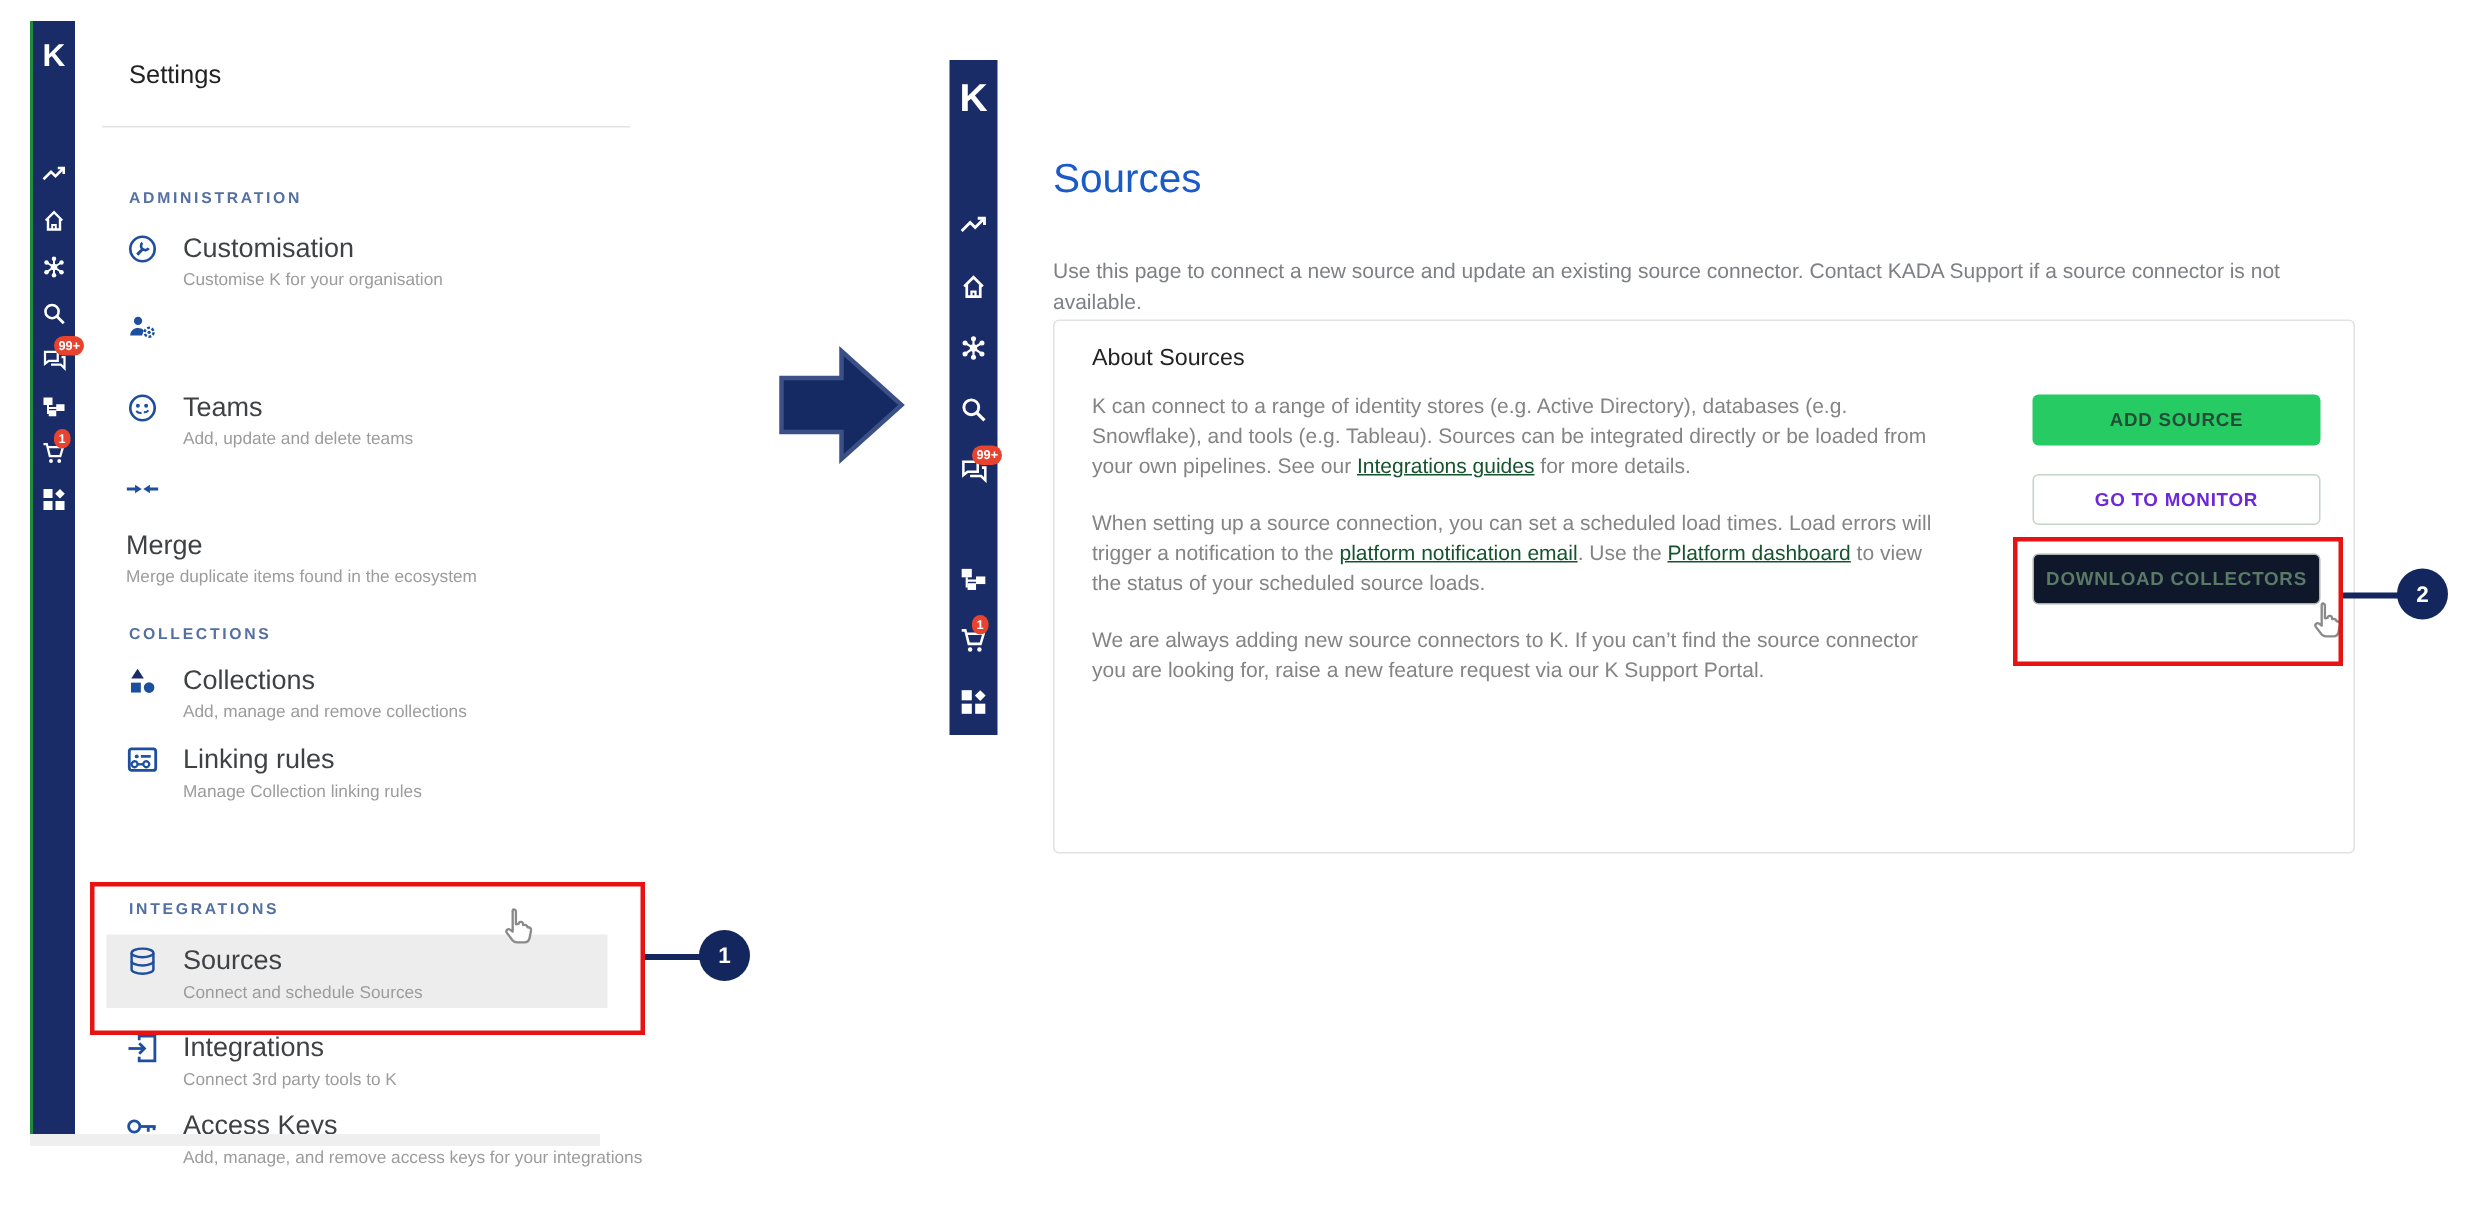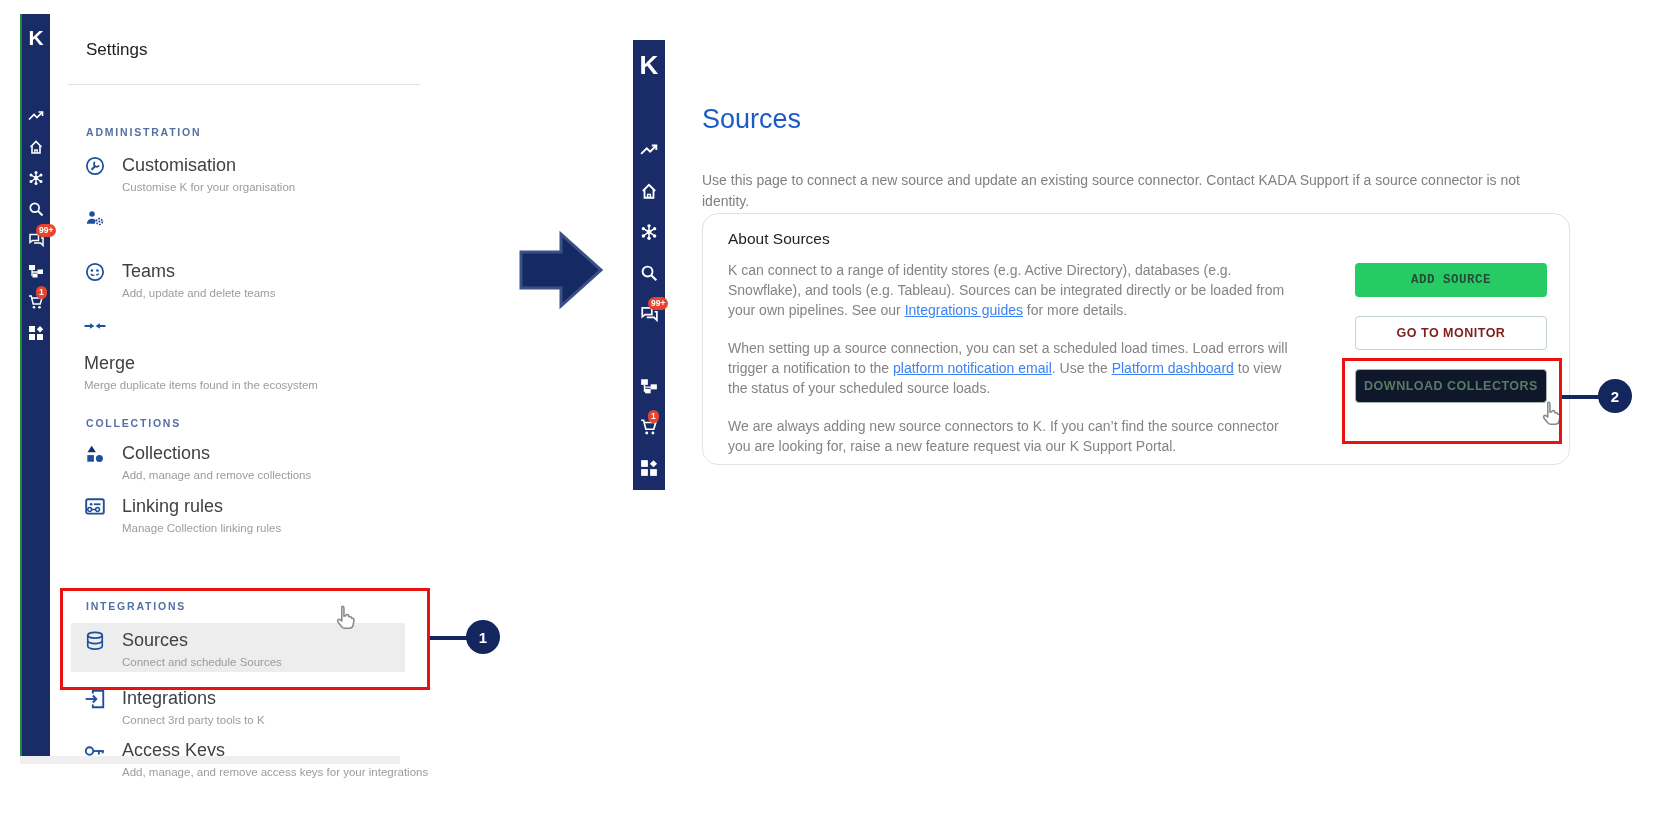--- a/index.html
+++ b/index.html
@@ -55,34 +55,34 @@
   .cursor { position:absolute; width:27px; height:31px; }
   .cursor svg { width:100%; height:100%; }
 
   
   .big-arrow { left:518px; top:226px; width:86px; height:88px; }
 
   
   .page-title { left:702px; top:104px; font-size:27px; color:#1b5bc7; }
   .page-desc { left:702px; top:150px; font-size:14px; color:#7d8084; line-height:21px;margin-top:20px; }
   .card {
-    position:absolute; left:702px; top:213px; width:868px; height:252px;
-    border:1px solid #e2e2e2; border-radius:16px; background:#fff; box-sizing:border-box;
+    position:absolute; left:702px; top:213px; width:868px; height:356px;
+    border:1px solid #e2e2e2; border-radius:4px; background:#fff; box-sizing:border-box;
   }
   .card-title { position:absolute; left:25px; top:16px; font-size:15.5px; color:#232323; }
   .card-p { position:absolute; left:25px; width:562px; font-size:14px; color:#848484; line-height:20px; }
   .p1 { top:46px; } .p2 { top:124px; } .p3 { top:202px; }
-  .lnk { color:#3b82f6; text-decoration:underline; cursor:pointer; }
+  .lnk { color:#14532d; text-decoration:underline; cursor:pointer; }
   .btn {
     position:absolute; left:652px; width:192px; height:34px; border-radius:4px;
     font-size:12.5px; font-weight:bold; letter-spacing:0.5px; font-family:"Liberation Sans", sans-serif;
     display:flex; align-items:center; justify-content:center; box-sizing:border-box; cursor:pointer;
   }
-  .btn-primary { top:49px; background:#26cc63; border:none; color:#234d36;font-family:Liberation Mono, monospace; }
-  .btn-outline { top:102px; background:#ffffff; border:1px solid #c3d4c8; color:#7f1d1d; }
+  .btn-primary { top:49px; background:#26cc63; border:none; color:#234d36; }
+  .btn-outline { top:102px; background:#ffffff; border:1px solid #c3d4c8; color:#6d28d9; }
   .btn-hover { top:155px; background:#0f172a; border:1px solid #aab4ad; color:#5b7a66; }
 
   .left-bottom-strip { left:20px; top:756px; width:380px; height:8px; background:#efefef; }
 </style>
 </head>
 <body>
 
 <div class="sidebar sidebar-left">
   <div class="k-logo">K</div>
   <div class="navcol">
@@ -390,21 +390,21 @@
           <rect x="9" y="9" width="6" height="6" fill="#fff"></rect>
           <path d="M12 1l3.2 3.2L12 7.4 8.8 4.2z" fill="#fff"></path>
         </svg>
     </div>
   </div>
 </div>
 
 <div class="abs page-title">Sources</div>
 <div class="abs page-desc">
   <span style="display:block">Use this page to connect a new source and update an existing source connector. Contact KADA Support if a source connector is not</span>
-  <span style="display:block">identity.</span>
+  <span style="display:block">available.</span>
 </div>
 
 <div class="card">
   <div class="card-title">About Sources</div>
 
   <div class="card-p p1"><span>K can connect to a range of identity stores (e.g. Active Directory), databases (e.g. Snowflake), and tools (e.g. Tableau). Sources can be integrated directly or be loaded from your own pipelines. See our </span><span class="lnk">Integrations guides</span><span> for more details.</span></div>
 
   <div class="card-p p2"><span>When setting up a source connection, you can set a scheduled load times. Load errors will trigger a notification to the </span><span class="lnk">platform notification email</span><span>. Use the </span><span class="lnk">Platform dashboard</span><span> to view the status of your scheduled source loads.</span></div>
 
   <div class="card-p p3">We are always adding new source connectors to K. If you can’t find the source connector you are looking for, raise a new feature request via our K Support Portal.</div>

